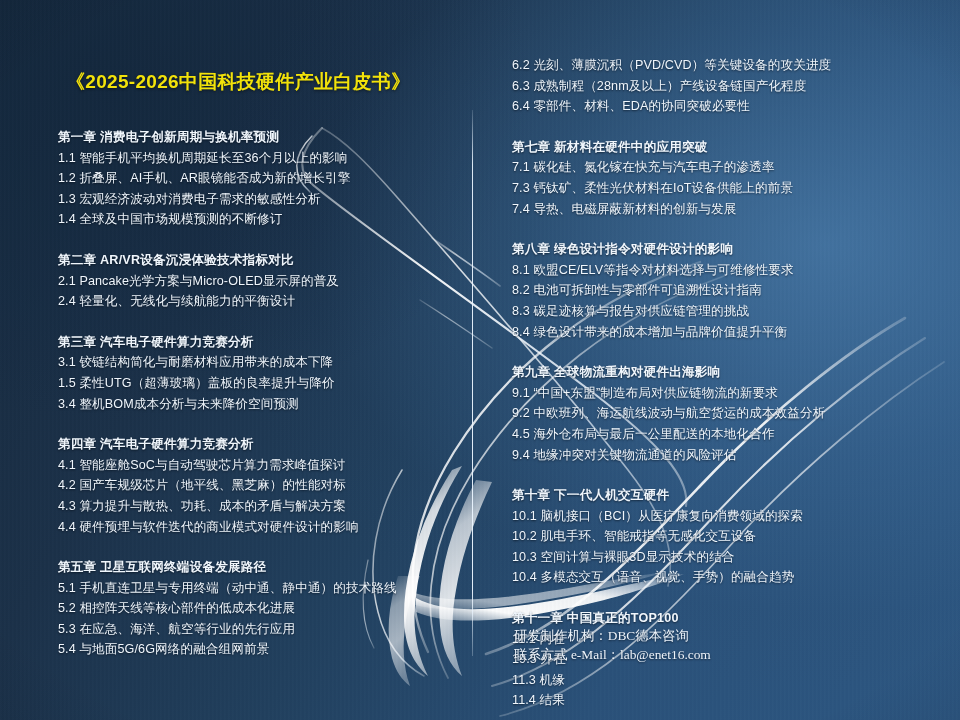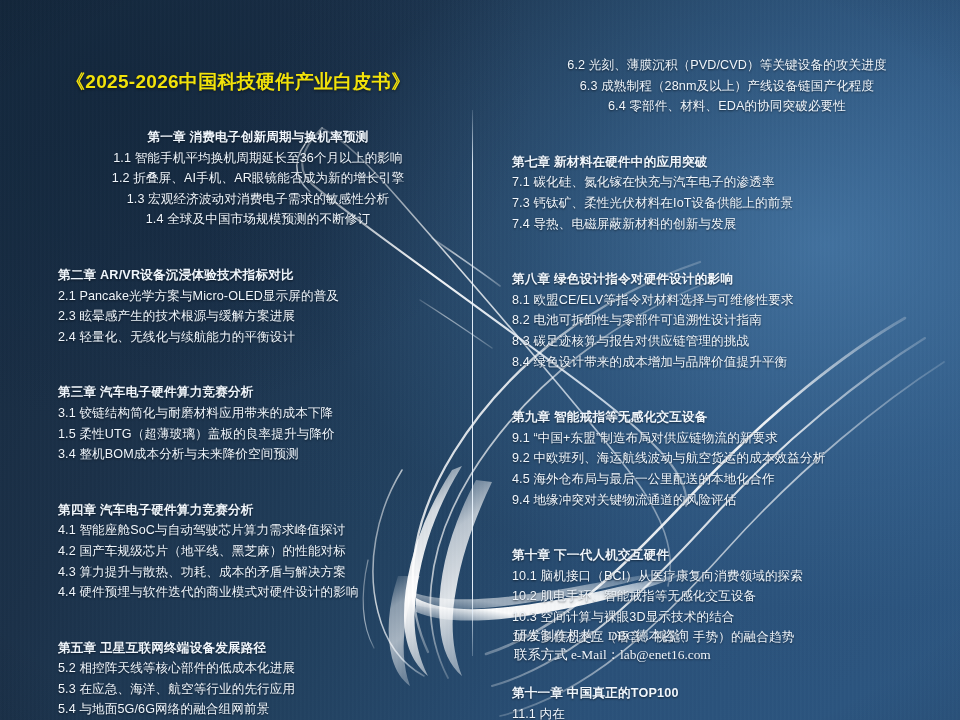--- a/index.html
+++ b/index.html
@@ -61,22 +61,22 @@
     position: absolute;
     z-index: 5;
     color: #f0f6fc;
     font-size: 12.6px;
     line-height: 20.6px;
     text-shadow: 0 1px 2px rgba(2,10,20,0.62);
   }
   #col-left  { left: 58px;  top: 127px; width: 400px; }
   #col-right { left: 512px; top: 55px;  width: 430px; }
 
-  .chapter { margin-top: 35px; }
-  .chapter:first-child { margin-top: 0; text-align: center; }
+  .chapter { margin-top: 20px; }
+  .chapter:first-child { margin-top: 0; }
   .chapter-heading {
     font-weight: bold;
     letter-spacing: 0.2px;
     white-space: nowrap;
   }
   .section-item {
     white-space: nowrap;
     letter-spacing: 0.1px;
   }
   .lead-items { margin: 0; }
@@ -165,38 +165,38 @@
       <div class="chapter">
         <div class="chapter-heading">第一章 消费电子创新周期与换机率预测</div>
         <div class="section-item">1.1 智能手机平均换机周期延长至36个月以上的影响</div>
         <div class="section-item">1.2 折叠屏、AI手机、AR眼镜能否成为新的增长引擎</div>
         <div class="section-item">1.3 宏观经济波动对消费电子需求的敏感性分析</div>
         <div class="section-item">1.4 全球及中国市场规模预测的不断修订</div>
       </div>
       <div class="chapter">
         <div class="chapter-heading">第二章 AR/VR设备沉浸体验技术指标对比</div>
         <div class="section-item">2.1 Pancake光学方案与Micro-OLED显示屏的普及</div>
-        <div class="section-item">2.3 眩晕感产生的技术根源与缓解方案进展</div>
         <div class="section-item">2.4 轻量化、无线化与续航能力的平衡设计</div>
       </div>
       <div class="chapter">
         <div class="chapter-heading">第三章 汽车电子硬件算力竞赛分析</div>
         <div class="section-item">3.1 铰链结构简化与耐磨材料应用带来的成本下降</div>
         <div class="section-item">1.5 柔性UTG（超薄玻璃）盖板的良率提升与降价</div>
         <div class="section-item">3.4 整机BOM成本分析与未来降价空间预测</div>
       </div>
       <div class="chapter">
         <div class="chapter-heading">第四章 汽车电子硬件算力竞赛分析</div>
         <div class="section-item">4.1 智能座舱SoC与自动驾驶芯片算力需求峰值探讨</div>
         <div class="section-item">4.2 国产车规级芯片（地平线、黑芝麻）的性能对标</div>
         <div class="section-item">4.3 算力提升与散热、功耗、成本的矛盾与解决方案</div>
         <div class="section-item">4.4 硬件预埋与软件迭代的商业模式对硬件设计的影响</div>
       </div>
       <div class="chapter">
         <div class="chapter-heading">第五章 卫星互联网终端设备发展路径</div>
+        <div class="section-item">5.1 手机直连卫星与专用终端（动中通、静中通）的技术路线</div>
         <div class="section-item">5.2 相控阵天线等核心部件的低成本化进展</div>
         <div class="section-item">5.3 在应急、海洋、航空等行业的先行应用</div>
         <div class="section-item">5.4 与地面5G/6G网络的融合组网前景</div>
       </div>
     </div>
   <div id="col-right" class="column">
       <div class="chapter lead-items">
         <div class="section-item">6.2 光刻、薄膜沉积（PVD/CVD）等关键设备的攻关进度</div>
         <div class="section-item">6.3 成熟制程（28nm及以上）产线设备链国产化程度</div>
         <div class="section-item">6.4 零部件、材料、EDA的协同突破必要性</div>
@@ -208,21 +208,21 @@
         <div class="section-item">7.4 导热、电磁屏蔽新材料的创新与发展</div>
       </div>
       <div class="chapter">
         <div class="chapter-heading">第八章 绿色设计指令对硬件设计的影响</div>
         <div class="section-item">8.1 欧盟CE/ELV等指令对材料选择与可维修性要求</div>
         <div class="section-item">8.2 电池可拆卸性与零部件可追溯性设计指南</div>
         <div class="section-item">8.3 碳足迹核算与报告对供应链管理的挑战</div>
         <div class="section-item">8.4 绿色设计带来的成本增加与品牌价值提升平衡</div>
       </div>
       <div class="chapter">
-        <div class="chapter-heading">第九章 智能戒指等无感化交互设备</div>
+        <div class="chapter-heading">第九章 全球物流重构对硬件出海影响</div>
         <div class="section-item">9.1 “中国+东盟”制造布局对供应链物流的新要求</div>
         <div class="section-item">9.2 中欧班列、海运航线波动与航空货运的成本效益分析</div>
         <div class="section-item">4.5 海外仓布局与最后一公里配送的本地化合作</div>
         <div class="section-item">9.4 地缘冲突对关键物流通道的风险评估</div>
       </div>
       <div class="chapter">
         <div class="chapter-heading">第十章 下一代人机交互硬件</div>
         <div class="section-item">10.1 脑机接口（BCI）从医疗康复向消费领域的探索</div>
         <div class="section-item">10.2 肌电手环、智能戒指等无感化交互设备</div>
         <div class="section-item">10.3 空间计算与裸眼3D显示技术的结合</div>

